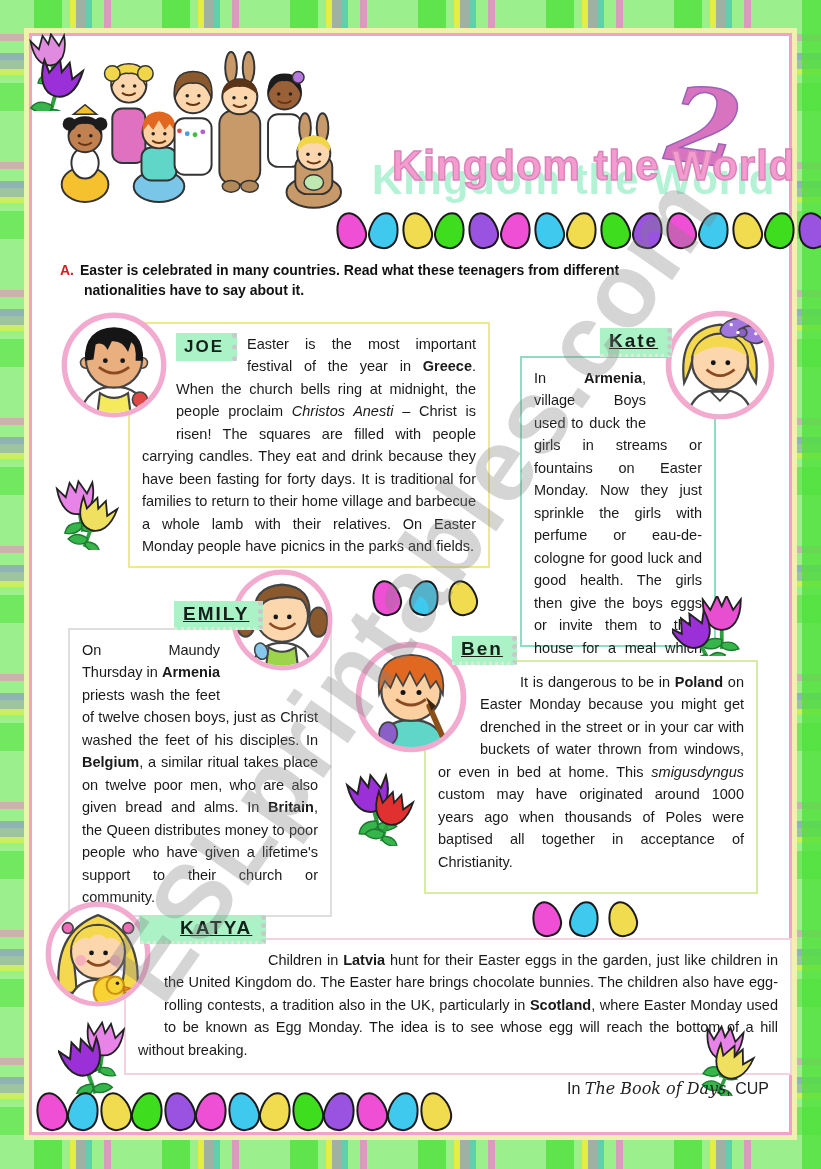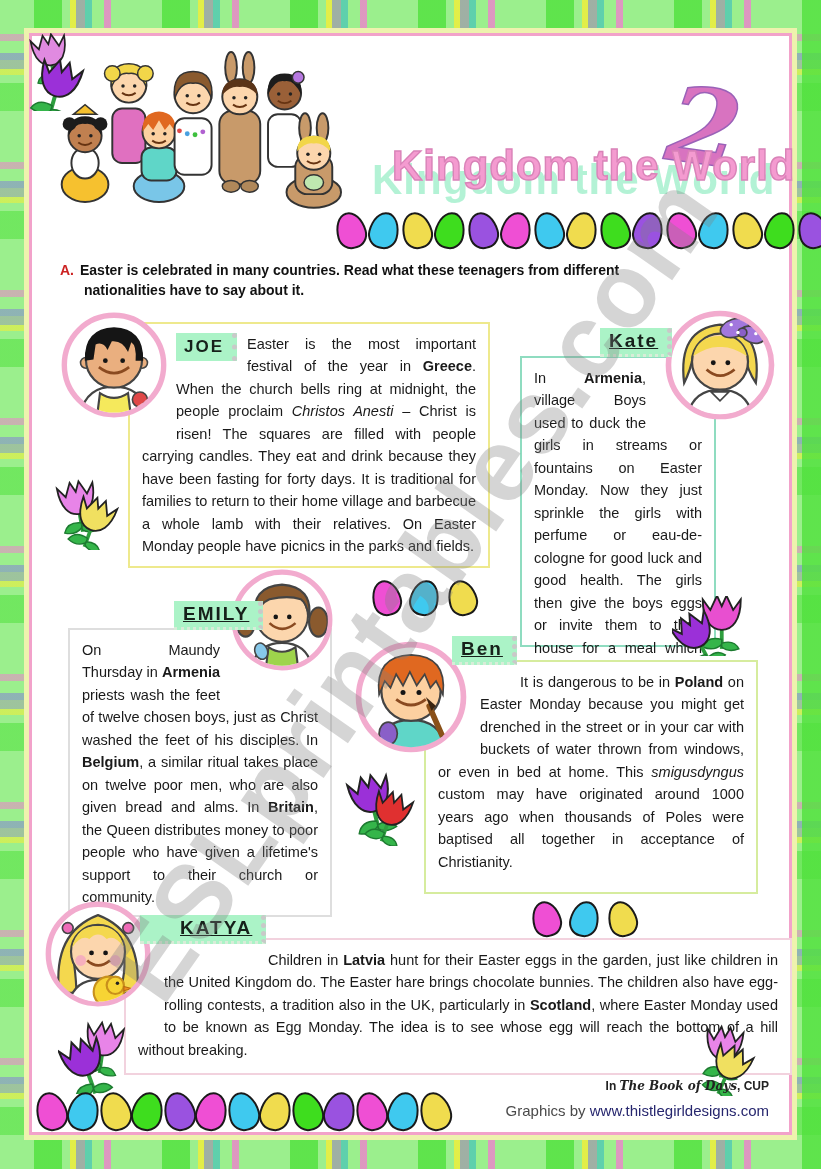--- a/index.html
+++ b/index.html
@@ -78,21 +78,21 @@
   .avatar{position:absolute;z-index:3;}
   .av-joe  {left:60px;top:311px;width:108px;height:108px;}
   .av-kate {left:664px;top:309px;width:112px;height:112px;}
   .av-emily{left:230px;top:568px;width:104px;height:104px;}
   .av-ben  {left:354px;top:640px;width:114px;height:114px;}
   .av-katya{left:44px;top:899px;width:108px;height:110px;}
   .avatar svg{width:100%;height:100%;}
   
   .tulip{position:absolute;z-index:3;}
   
-  .src-line{position:absolute;right:52px;top:1079px;z-index:3;font-size:12px;color:#222;font-weight:bold;}
+  .src-line{position:absolute;right:52px;top:1079px;z-index:3;font-size:16px;color:#222;}
   .src-book{font-family:"DejaVu Serif",serif;font-style:italic;}
   .credit-line{position:absolute;right:52px;top:1102px;z-index:3;font-size:15px;color:#4a4a4a;}
   .credit-url{color:#26266e;}
 </style>
 </head>
 <body>
 
 <div class="page">
 
   <svg width="0" height="0" style="position:absolute" aria-hidden="true">
@@ -390,21 +390,20 @@
   <svg class="tulip" style="left:58px;top:1020px" width="76" height="74" viewBox="0 0 76 74">
     <use href="#tulipshape" style="--a:#e884e8" transform="translate(24,-2) rotate(8 25 20) scale(0.9)"></use>
     <use href="#tulipshape" style="--a:#9b30d8" transform="translate(-2,14) rotate(-20 25 20)"></use>
   </svg>
   <svg class="tulip" style="left:690px;top:1024px" width="70" height="72" viewBox="0 0 70 72">
     <use href="#tulipshape" style="--a:#e884e8" transform="translate(12,-2) rotate(6 25 20) scale(0.9)"></use>
     <use href="#tulipshape" style="--a:#f0e060" transform="translate(20,18) rotate(24 25 20) scale(0.9)"></use>
   </svg>
 
   <div class="src-line"><span>In </span><span class="src-book">The Book of Days</span><span>, CUP</span></div>
-  <div class="credit-line"><span>Graphics by </span><span class="credit-url">www.thistlegirldesigns.com</span></div>
   <div class="egg-row row-bottom">
       <span class="egg tilt-l" style="background: rgb(239, 79, 212);"></span>
       <span class="egg tilt-r" style="background: rgb(63, 201, 239);"></span>
       <span class="egg tilt-l" style="background: rgb(240, 220, 78);"></span>
       <span class="egg tilt-r" style="background: rgb(62, 221, 30);"></span>
       <span class="egg tilt-l" style="background: rgb(154, 82, 224);"></span>
       <span class="egg tilt-r" style="background: rgb(239, 79, 212);"></span>
       <span class="egg tilt-l" style="background: rgb(63, 201, 239);"></span>
       <span class="egg tilt-r" style="background: rgb(240, 220, 78);"></span>
       <span class="egg tilt-l" style="background: rgb(62, 221, 30);"></span>

